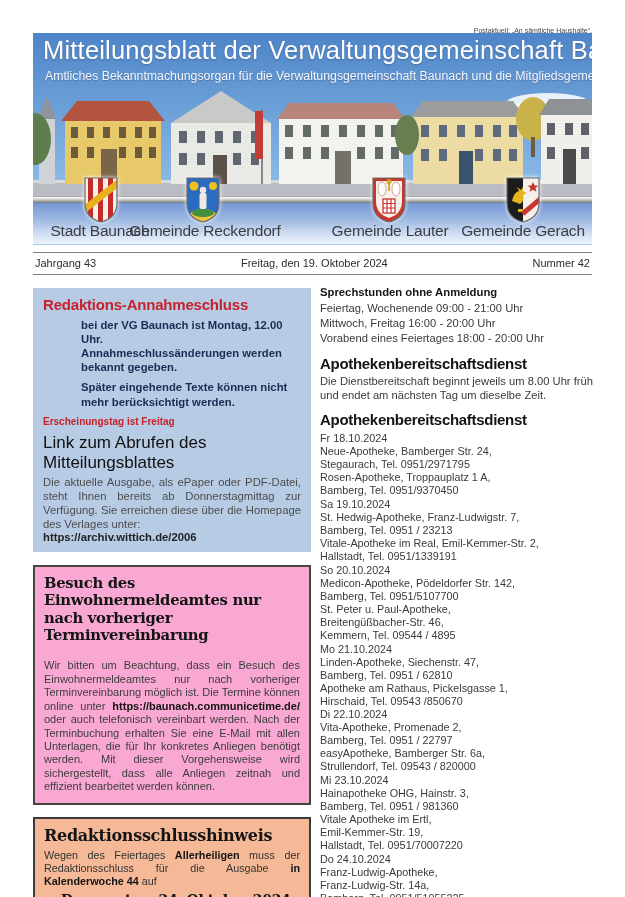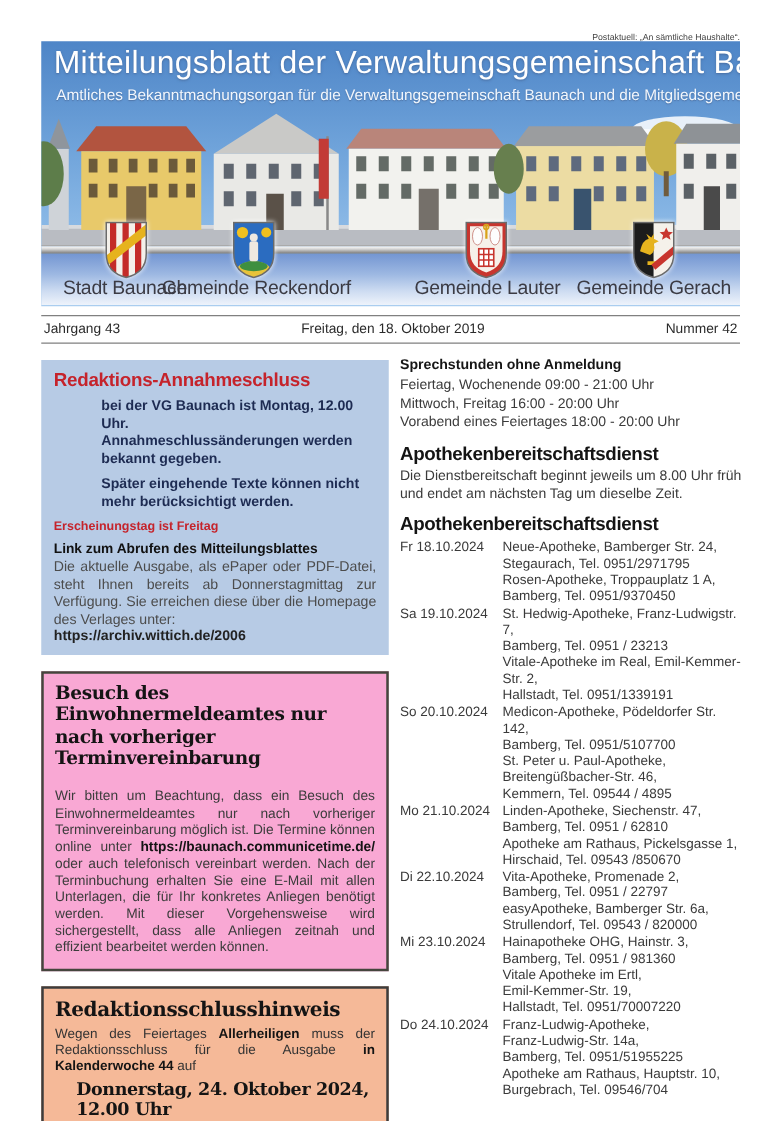--- a/index.html
+++ b/index.html
@@ -34,21 +34,21 @@
   
   .lcol { position:absolute; left:33px; top:288px; width:278px; }
   .rcol { position:absolute; left:320px; top:286px; width:273px; }
 
   
   .box-blue { background:#b7cbe5; padding:8px 10px 9px 10px; margin-bottom:13px; }
   .box-blue .bb-title { font-size:15px; font-weight:600; color:#c5232b; letter-spacing:-0.2px; margin-bottom:5px; }
   .bb-bold { font-size:11.3px; font-weight:700; color:#1d2b52; line-height:1.25;padding-left:38px; }
   .bb-gap { margin-top:6px; }
   .bb-highlight { font-size:10px; font-weight:700; color:#c5232b; margin:7px 0 6px 0; }
-  .bb-linktitle { font-size:11px; font-weight:700; color:#111; margin-bottom:2px; }
+  .bb-linktitle { font-size:17px; font-weight:400; color:#111; margin-bottom:2px; }
   .bb-body { font-size:11.3px; color:#4c4c4c; line-height:1.24; text-align:justify; }
   .bb-url { font-size:11.3px; font-weight:700; color:#222; }
 
   
   .box-yellow { background:#f9a8d4; border:2px solid #45453d; padding:7px 9px 9px 9px; margin-bottom:12px; }
   .by-title { font-family:"DejaVu Serif", serif; font-size:14.8px; font-weight:700; color:#141414; line-height:1.18; margin-bottom:5px; letter-spacing:-0.3px; }
   .by-body { font-size:11px; color:#3c3c3c; line-height:1.22; text-align:justify;margin-top:16px; }
   .by-body b { color:#141414; }
 
   
@@ -59,21 +59,21 @@
   .bp-deadline { font-family:"DejaVu Serif", serif; font-size:14px; font-weight:700; color:#141414; margin:4px 0 4px 17px; letter-spacing:-0.3px; }
 
   
   .r-bold-title { font-size:11.3px; font-weight:700; color:#161616; margin-bottom:3px; }
   .r-line { font-size:11.2px; color:#3a3a3a; line-height:1.33; }
   .r-heading { font-size:15px; font-weight:600; color:#141414; letter-spacing:-0.3px; margin:9px 0 3px 0; }
   .r-bold-line { font-size:11.3px; font-weight:700; color:#161616; }
   .r-body { font-size:11.2px; color:#3a3a3a; line-height:1.24; text-align:justify; }
 
   .ph-table { margin-top:4px; }
-  .ph-row { display:flex; margin-bottom:1px; }
+  .ph-row { display:flex; margin-bottom:1px;flex-direction:column; }
   .ph-date { width:82px; flex:none; font-size:10.8px; color:#3a3a3a; line-height:1.2; }
   .ph-lines { flex:1; font-size:10.8px; color:#3a3a3a; line-height:1.2; }
 </style>
 </head>
 <body>
 
 <div class="page">
 
   <div class="postal-note">Postaktuell: „An sämtliche Haushalte“.</div>
 
@@ -255,21 +255,21 @@
     </svg>
 
     <div class="muni-label" style="left:67px">Stadt Baunach</div>
     <div class="muni-label" style="left:172px">Gemeinde Reckendorf</div>
     <div class="muni-label" style="left:357px">Gemeinde Lauter</div>
     <div class="muni-label" style="left:490px">Gemeinde Gerach</div>
   </div>
 
   <div class="issue-bar">
     <span>Jahrgang 43</span>
-    <span>Freitag, den 18. Oktober 2019</span>
+    <span>Freitag, den 19. Oktober 2024</span>
     <span>Nummer 42</span>
   </div>
 
   <div class="lcol">
 
     <div class="box-blue">
       <div class="bb-title">Redaktions-Annahmeschluss</div>
       <div class="bb-bold">bei der VG Baunach ist Montag, 12.00 Uhr.</div>
       <div class="bb-bold">Annahmeschlussänderungen werden bekannt gegeben.</div>
       <div class="bb-bold bb-gap">Später eingehende Texte können nicht mehr berücksichtigt werden.</div>

